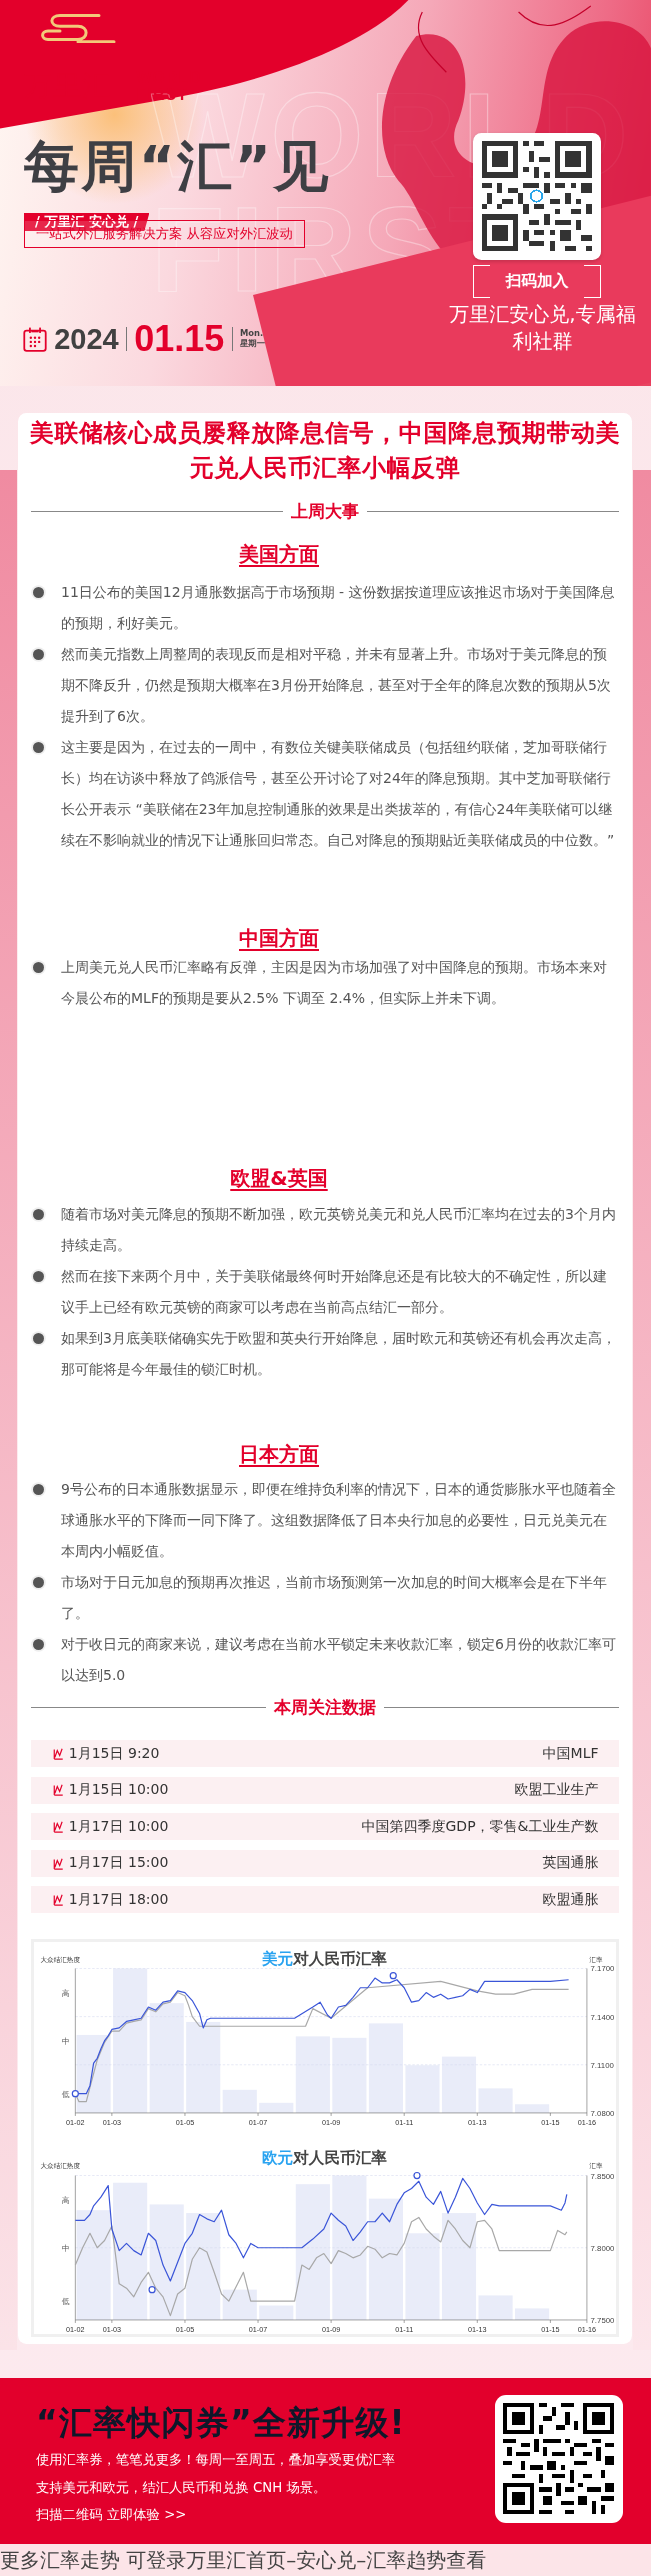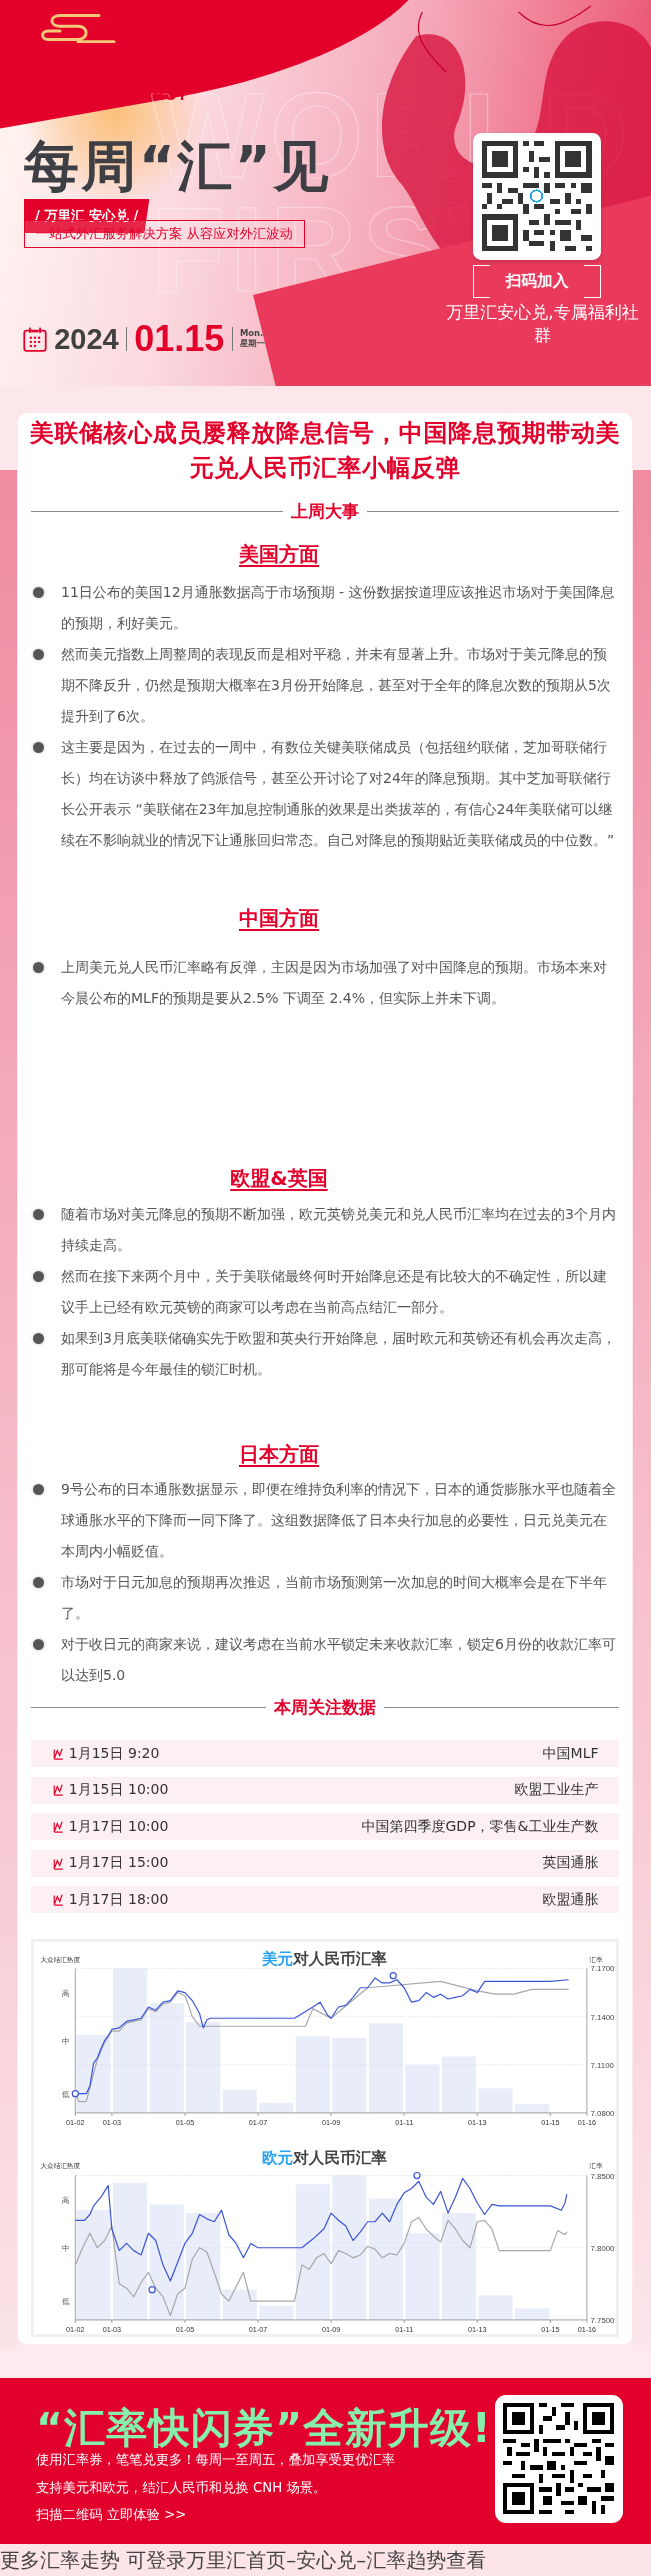--- a/index.html
+++ b/index.html
@@ -11,35 +11,35 @@
 .hero .topband{position:absolute;left:-24px;top:-72px;width:458px;height:163px;background:#e3002b;border-radius:0 0 60% 0;transform:rotate(-10deg)}
 .hero .glow{position:absolute;left:24px;top:24px;width:181px;height:181px;border-radius:50%;background:radial-gradient(circle,#fbc07a 0%,rgba(251,192,122,.4) 45%,rgba(251,192,122,0) 70%)}
 .hero .cloud{position:absolute;left:24px;top:13.3px;width:96px;height:30px}
 .hero .dragon{position:absolute;right:0;top:0;width:313px;height:361px}
 .hero .bgtext{position:absolute;left:151px;top:78px;font-family:"Liberation Sans",sans-serif;font-weight:700;font-size:120px;color:transparent;-webkit-text-stroke:1.2px rgba(255,255,255,.35);line-height:.95;letter-spacing:6px}
 .hero .bottomwedge{position:absolute;left:253px;top:295px;width:542px;height:181px;background:#e93a5c;transform:rotate(-14deg);transform-origin:left top}
 .logo{position:absolute;left:24px;top:67px;display:flex;align-items:center;gap:25px}
 .logo .cn{font-size:28px;color:#e3002b;font-family:"DejaVu Sans",sans-serif;letter-spacing:1.2px}
 .logo .en{font-family:"Liberation Sans",sans-serif;font-weight:700;color:#e3002b;font-size:15.7px;line-height:17px;letter-spacing:1.2px}
 .title-main{position:absolute;left:24px;top:130px;font-size:55px;font-weight:700;color:#3e3f44;letter-spacing:2.4px;font-family:"DejaVu Sans",sans-serif}
-.tag1{position:absolute;left:24px;top:199px;background:#e3002b;color:#fff;font-weight:700;font-size:13.3px;padding:8px 11px;clip-path:polygon(0 0,100% 0,96% 100%,0 100%)}
+.tag1{position:absolute;left:24px;top:213px;background:#e3002b;color:#fff;font-weight:700;font-size:13.3px;padding:0 11px;clip-path:polygon(0 0,100% 0,96% 100%,0 100%)}
 .tag2{position:absolute;left:24px;top:220px;border:0.6px solid #e3002b;color:#e3002b;font-size:13.3px;padding:4.2px 11px;background:rgba(255,255,255,.15)}
 .dateline{position:absolute;left:23px;top:318px;display:flex;align-items:center;gap:7.2px}
 .dateline .cal{width:24px;height:25px}
 .dateline .year{font-family:"Liberation Sans",sans-serif;font-weight:700;font-size:29px;color:#414141}
 .dateline .sep{width:1.2px;height:24px;background:#777}
 .dateline .md{font-family:"Liberation Sans",sans-serif;font-weight:700;font-size:36px;color:#e3002b}
 .dateline .wd{display:flex;flex-direction:column;font-size:8.4px;color:#444;line-height:9.6px;font-weight:700}
 .qrbox{position:absolute;left:473px;top:133px;width:128px;height:127px;background:#fff;border-radius:8.4px;box-shadow:0 1.2px 3.6px rgba(0,0,0,.15);padding:8.4px}
 .qrbox svg{width:111px;height:110px}
 .scan{position:absolute;left:473px;top:265px;width:128px;height:33px;display:flex;align-items:center;justify-content:center;color:#fff;font-weight:700;font-size:15.7px}
 .scan .br{position:absolute;top:0;width:17px;height:33px;border:1.2px solid #fff}
 .scan .br.l{left:0;border-right:none}
 .scan .br.r{right:0;border-left:none}
-.scan-sub{position:absolute;left:446px;top:301px;width:193px;text-align:center;color:#fff;font-size:17px}
+.scan-sub{position:absolute;left:446px;top:301px;width:193px;text-align:center;color:#fff;font-size:20px}
 
 .card{position:absolute;left:18px;top:413px;width:614px;height:1931px;background:#fff;border-radius:8.4px}
 .side-l{position:absolute;left:0;top:470px;width:17px;height:1880px;background:linear-gradient(180deg,#f08ba1,#fbe3e8)}
 .side-r{position:absolute;right:0;top:470px;width:18px;height:1880px;background:linear-gradient(180deg,#f08ba1,#fce6eb)}
 .headline{position:absolute;left:18px;top:60px;width:614px;text-align:center;font-size:24px;font-weight:700;color:#e3002b;line-height:35px;letter-spacing:0.6px}
 .sec{position:absolute;left:31px;width:588px;display:flex;align-items:center;gap:8.4px}
 .sec .ln{flex:1;height:1.2px;background:#888}
 .sec .tx{font-size:17px;font-weight:700;color:#e3002b}
 .sub{position:absolute;left:18px;width:522px;text-align:center;font-size:20px;font-weight:700;color:#e3002b;text-decoration:underline;text-underline-offset:3.6px}
 .bl{position:absolute;left:31px;width:589px;font-size:14px;line-height:31px;color:#555}
@@ -49,21 +49,21 @@
 .events{position:absolute;left:31px;top:1828px;width:588px}
 .ev{height:27px;background:#fcf0f2;margin-bottom:9.6px;display:flex;align-items:center;padding:0 20.5px 0 22px;font-size:14px;color:#333}
 .ev .ic{width:11px;height:13.3px;margin-right:4.8px}
 .ev .dt{flex:0 0 auto}
 .ev .nm{margin-left:auto}
 
 .chartwrap{position:absolute;left:31px;top:1939px;width:588px;height:398px;background:#fff;border:3.6px solid #f0f0f0}
 .chart-svg{position:absolute;left:0;top:0}
 
 .promo{position:absolute;left:0;top:2378px;width:651px;height:166px;background:#e2002c}
-.promo .ttl{position:absolute;left:36px;top:23px;font-size:41px;font-weight:700;color:#86efac;letter-spacing:1.2px}
+.promo .ttl{position:absolute;left:36px;top:23px;font-size:33px;font-weight:700;color:#0f172a;letter-spacing:1.2px}
 .promo .d1{position:absolute;left:36px;top:73px;font-size:13.3px;color:#fff}
 .promo .d2{position:absolute;left:36px;top:101px;font-size:13.3px;color:#fff}
 .promo .cta{position:absolute;left:36px;top:128px;font-size:13.3px;color:#fff}
 .promo .qr{position:absolute;left:495px;top:17px;width:128px;height:128px;background:#fff;border-radius:11px;padding:8.4px}
 .footer{position:absolute;left:0;top:2544px;width:651px;height:48px;background:#fce4e8;text-align:left;font-size:20px;line-height:32px;color:#444}
 </style>
 </head>
 <body>
 
 <div class="page">
@@ -152,21 +152,21 @@
     <span class="ln"></span>
   </div>
 
   <div class="sub" style="top:541px">美国方面</div>
   <div class="bl" style="top:577px">
     <div class="it"><span class="dot"></span><span>11日公布的美国12月通胀数据高于市场预期 - 这份数据按道理应该推迟市场对于美国降息的预期，利好美元。</span></div>
     <div class="it"><span class="dot"></span><span>然而美元指数上周整周的表现反而是相对平稳，并未有显著上升。市场对于美元降息的预期不降反升，仍然是预期大概率在3月份开始降息，甚至对于全年的降息次数的预期从5次提升到了6次。</span></div>
     <div class="it"><span class="dot"></span><span>这主要是因为，在过去的一周中，有数位关键美联储成员（包括纽约联储，芝加哥联储行长）均在访谈中释放了鸽派信号，甚至公开讨论了对24年的降息预期。其中芝加哥联储行长公开表示 “美联储在23年加息控制通胀的效果是出类拔萃的，有信心24年美联储可以继续在不影响就业的情况下让通胀回归常态。自己对降息的预期贴近美联储成员的中位数。”</span></div>
   </div>
 
-  <div class="sub" style="top:905px">中国方面</div>
+  <div class="sub" style="top:925px">中国方面</div>
   <div class="bl" style="top:952px">
     <div class="it"><span class="dot"></span><span>上周美元兑人民币汇率略有反弹，主因是因为市场加强了对中国降息的预期。市场本来对今晨公布的MLF的预期是要从2.5% 下调至 2.4%，但实际上并未下调。</span></div>
   </div>
 
   <div class="sub" style="top:1165px">欧盟&amp;英国</div>
   <div class="bl" style="top:1199px">
     <div class="it"><span class="dot"></span><span>随着市场对美元降息的预期不断加强，欧元英镑兑美元和兑人民币汇率均在过去的3个月内持续走高。</span></div>
     <div class="it"><span class="dot"></span><span>然而在接下来两个月中，关于美联储最终何时开始降息还是有比较大的不确定性，所以建议手上已经有欧元英镑的商家可以考虑在当前高点结汇一部分。</span></div>
     <div class="it"><span class="dot"></span><span>如果到3月底美联储确实先于欧盟和英央行开始降息，届时欧元和英镑还有机会再次走高，那可能将是今年最佳的锁汇时机。</span></div>
   </div>

